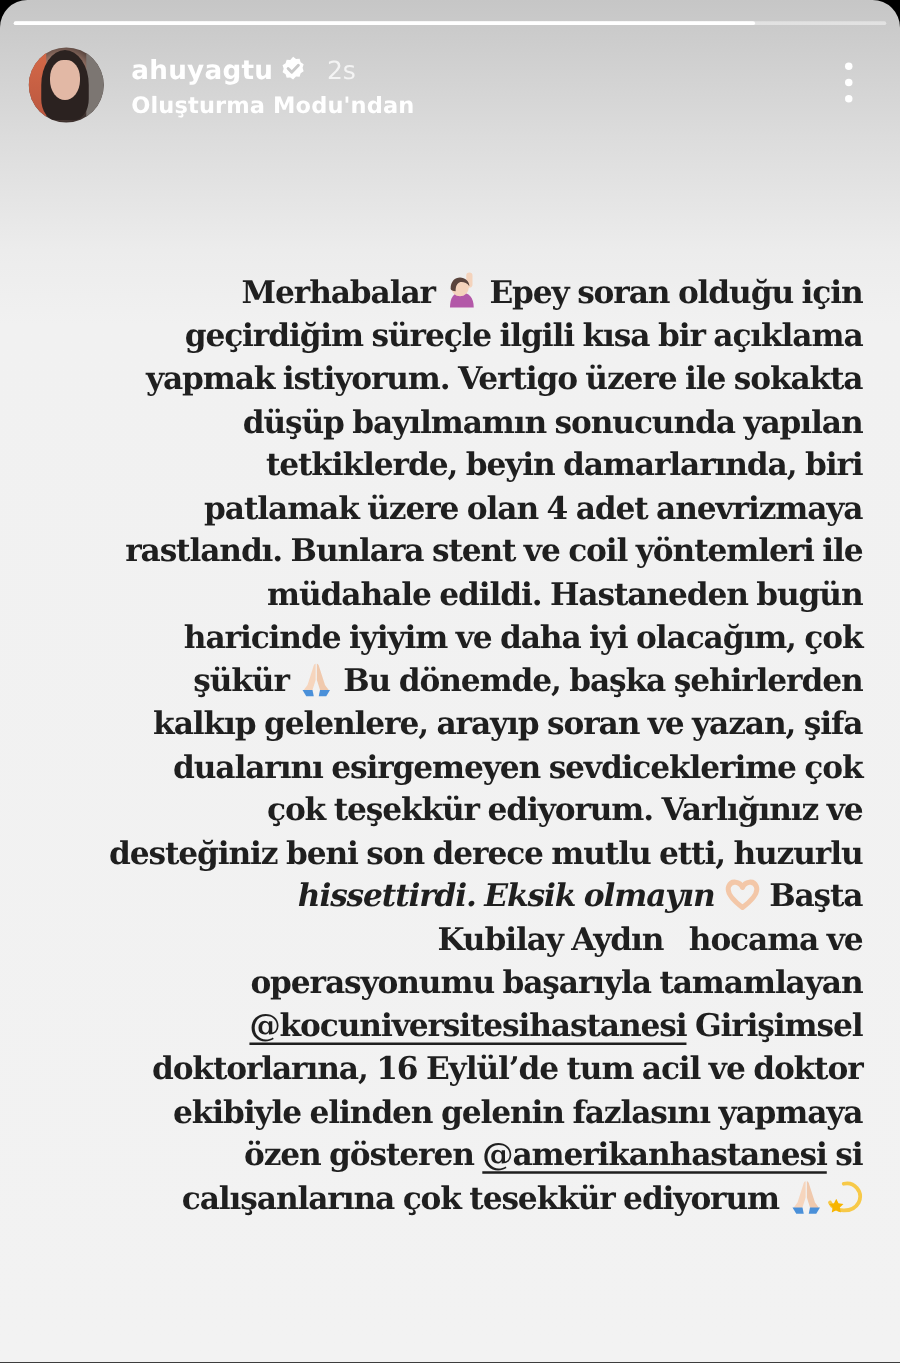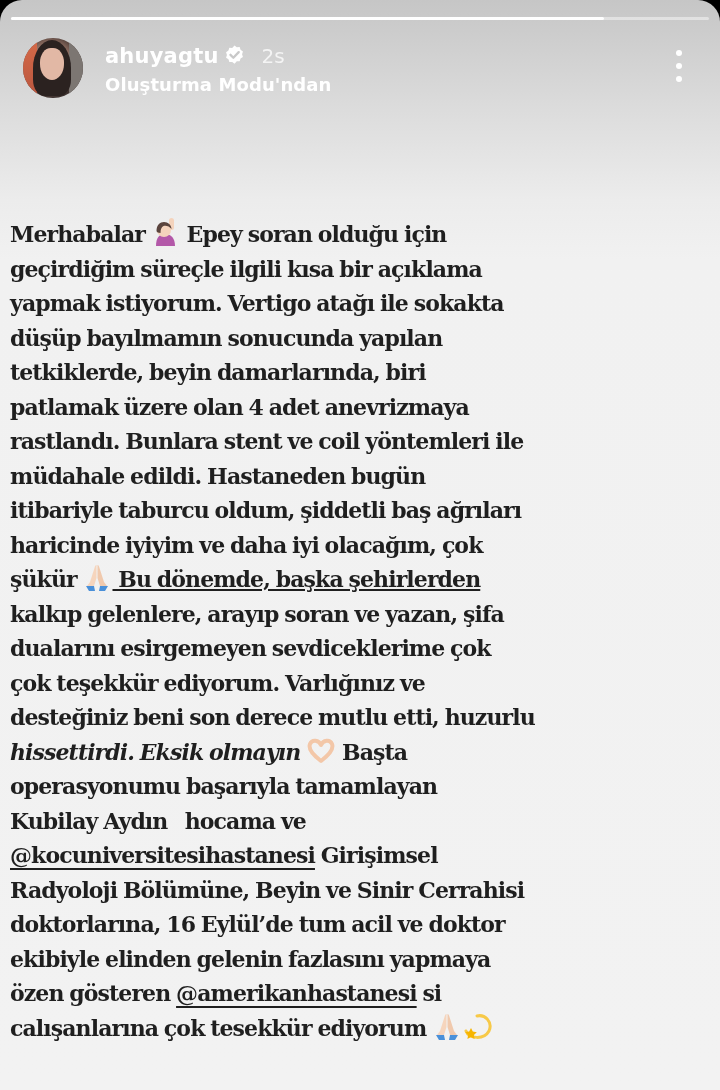--- a/index.html
+++ b/index.html
@@ -138,23 +138,24 @@
       width: 6px;
       height: 6px;
       border-radius: 50%;
       background: #ffffff;
     }
     .story-text {
       position: absolute;
       left: 10px;
       right: 30px;
       top: 217px;
+      text-align: right;
       font-family: "DejaVu Serif", serif;
       font-weight: bold;
-      font-size: 22px;
+      font-size: 25px;
       line-height: 34.5px;
       color: #1f1f1f;
       letter-spacing: -0.9px;
       word-spacing: -1px;
     }
     .story-text .line {
       display: block;
       white-space: nowrap;
     }
     .mention {
@@ -210,45 +211,43 @@
   </div>
 
   <div class="story-text" id="storyText">
       <span class="line"><span style="white-space: pre;">Merhabalar </span><span class="emoji"><svg width="30" height="30" viewBox="0 0 30 30">
             <rect x="18" y="1" width="5" height="12" rx="2.5" fill="#f4d3bc"></rect>
             <path d="M5 29c0-8 3-12 9-12s10 4 10 12z" fill="#b358a8"></path>
             <circle cx="13" cy="13" r="7" fill="#f4d3bc"></circle>
             <path d="M5.5 14c0-6 3.5-9 7.5-9s7.5 3 7.5 7c-2-3-6-4-8-3-2 1-3 3-3 7-2 0-4-1-4-2z" fill="#5a443d"></path>
           </svg></span><span style="white-space: pre;"> Epey soran olduğu için</span></span>
       <span class="line"><span style="white-space: pre;">geçirdiğim süreçle ilgili kısa bir açıklama</span></span>
-      <span class="line"><span style="white-space: pre;">yapmak istiyorum. Vertigo atağı ile sokakta</span></span>
+      <span class="line"><span style="white-space: pre;">yapmak istiyorum. Vertigo üzere ile sokakta</span></span>
       <span class="line"><span style="white-space: pre;">düşüp bayılmamın sonucunda yapılan</span></span>
       <span class="line"><span style="white-space: pre;">tetkiklerde, beyin damarlarında, biri</span></span>
       <span class="line"><span style="white-space: pre; margin-top: 39px;">patlamak üzere olan 4 adet anevrizmaya</span></span>
       <span class="line"><span style="white-space: pre;">rastlandı. Bunlara stent ve coil yöntemleri ile</span></span>
       <span class="line"><span style="white-space: pre;">müdahale edildi. Hastaneden bugün</span></span>
-      <span class="line"><span style="white-space: pre;">itibariyle taburcu oldum, şiddetli baş ağrıları</span></span>
       <span class="line"><span style="white-space: pre;">haricinde iyiyim ve daha iyi olacağım, çok</span></span>
       <span class="line"><span style="white-space: pre;">şükür </span><span class="emoji"><svg width="30" height="30" viewBox="0 0 30 30">
             <path d="M14.5 3c-1 0-1.5 1-2 3L8 20l-3 4 2 3 5-3 2.5-8z" fill="#f6d5bd"></path>
             <path d="M15.5 3c1 0 1.5 1 2 3L22 20l3 4-2 3-5-3-2.5-8z" fill="#f0c9ad"></path>
             <path d="M4 24l3 5h6l-1-5z" fill="#4a90d9"></path>
             <path d="M26 24l-3 5h-6l1-5z" fill="#4a90d9"></path>
-          </svg></span><span style="white-space: pre; text-decoration: underline;"> Bu dönemde, başka şehirlerden</span></span>
+          </svg></span><span style="white-space: pre;"> Bu dönemde, başka şehirlerden</span></span>
       <span class="line"><span style="white-space: pre;">kalkıp gelenlere, arayıp soran ve yazan, şifa</span></span>
       <span class="line"><span style="white-space: pre;">dualarını esirgemeyen sevdiceklerime çok</span></span>
       <span class="line"><span style="white-space: pre;">çok teşekkür ediyorum. Varlığınız ve</span></span>
       <span class="line"><span style="white-space: pre;">desteğiniz beni son derece mutlu etti, huzurlu</span></span>
       <span class="line"><span style="white-space: pre; font-style: italic;">hissettirdi. Eksik olmayın </span><span class="emoji"><svg width="30" height="30" viewBox="0 0 30 30">
             <path d="M15 10c-2-5-9-6-11-1-2 5 3 11 11 17 8-6 13-12 11-17-2-5-9-4-11 1z" fill="none" stroke="#f3c7a8" stroke-width="4" stroke-linejoin="round"></path>
           </svg></span><span style="white-space: pre;"> Başta</span></span>
+      <span class="line"><span style="white-space: pre;">Kubilay Aydın   hocama ve</span></span>
       <span class="line"><span style="white-space: pre;">operasyonumu başarıyla tamamlayan</span></span>
-      <span class="line"><span style="white-space: pre;">Kubilay Aydın   hocama ve</span></span>
       <span class="line"><span class="mention">@kocuniversitesihastanesi</span><span style="white-space: pre;"> Girişimsel</span></span>
-      <span class="line"><span style="white-space: pre;">Radyoloji Bölümüne, Beyin ve Sinir Cerrahisi</span></span>
       <span class="line"><span style="white-space: pre;">doktorlarına, 16 Eylül’de tum acil ve doktor</span></span>
       <span class="line"><span style="white-space: pre;">ekibiyle elinden gelenin fazlasını yapmaya</span></span>
       <span class="line"><span style="white-space: pre;">özen gösteren </span><span class="mention">@amerikanhastanesi</span><span style="white-space: pre;"> si</span></span>
       <span class="line"><span style="white-space: pre;">calışanlarına çok tesekkür ediyorum </span><span class="emoji"><svg width="30" height="30" viewBox="0 0 30 30">
             <path d="M14.5 3c-1 0-1.5 1-2 3L8 20l-3 4 2 3 5-3 2.5-8z" fill="#f6d5bd"></path>
             <path d="M15.5 3c1 0 1.5 1 2 3L22 20l3 4-2 3-5-3-2.5-8z" fill="#f0c9ad"></path>
             <path d="M4 24l3 5h6l-1-5z" fill="#4a90d9"></path>
             <path d="M26 24l-3 5h-6l1-5z" fill="#4a90d9"></path>
           </svg></span><span class="emoji"><svg width="30" height="30" viewBox="0 0 30 30">
             <path d="M4 20c3 8 18 9 23 0 4-9-4-17-12-15" fill="none" stroke="#f7c948" stroke-width="3" stroke-linecap="round"></path>

